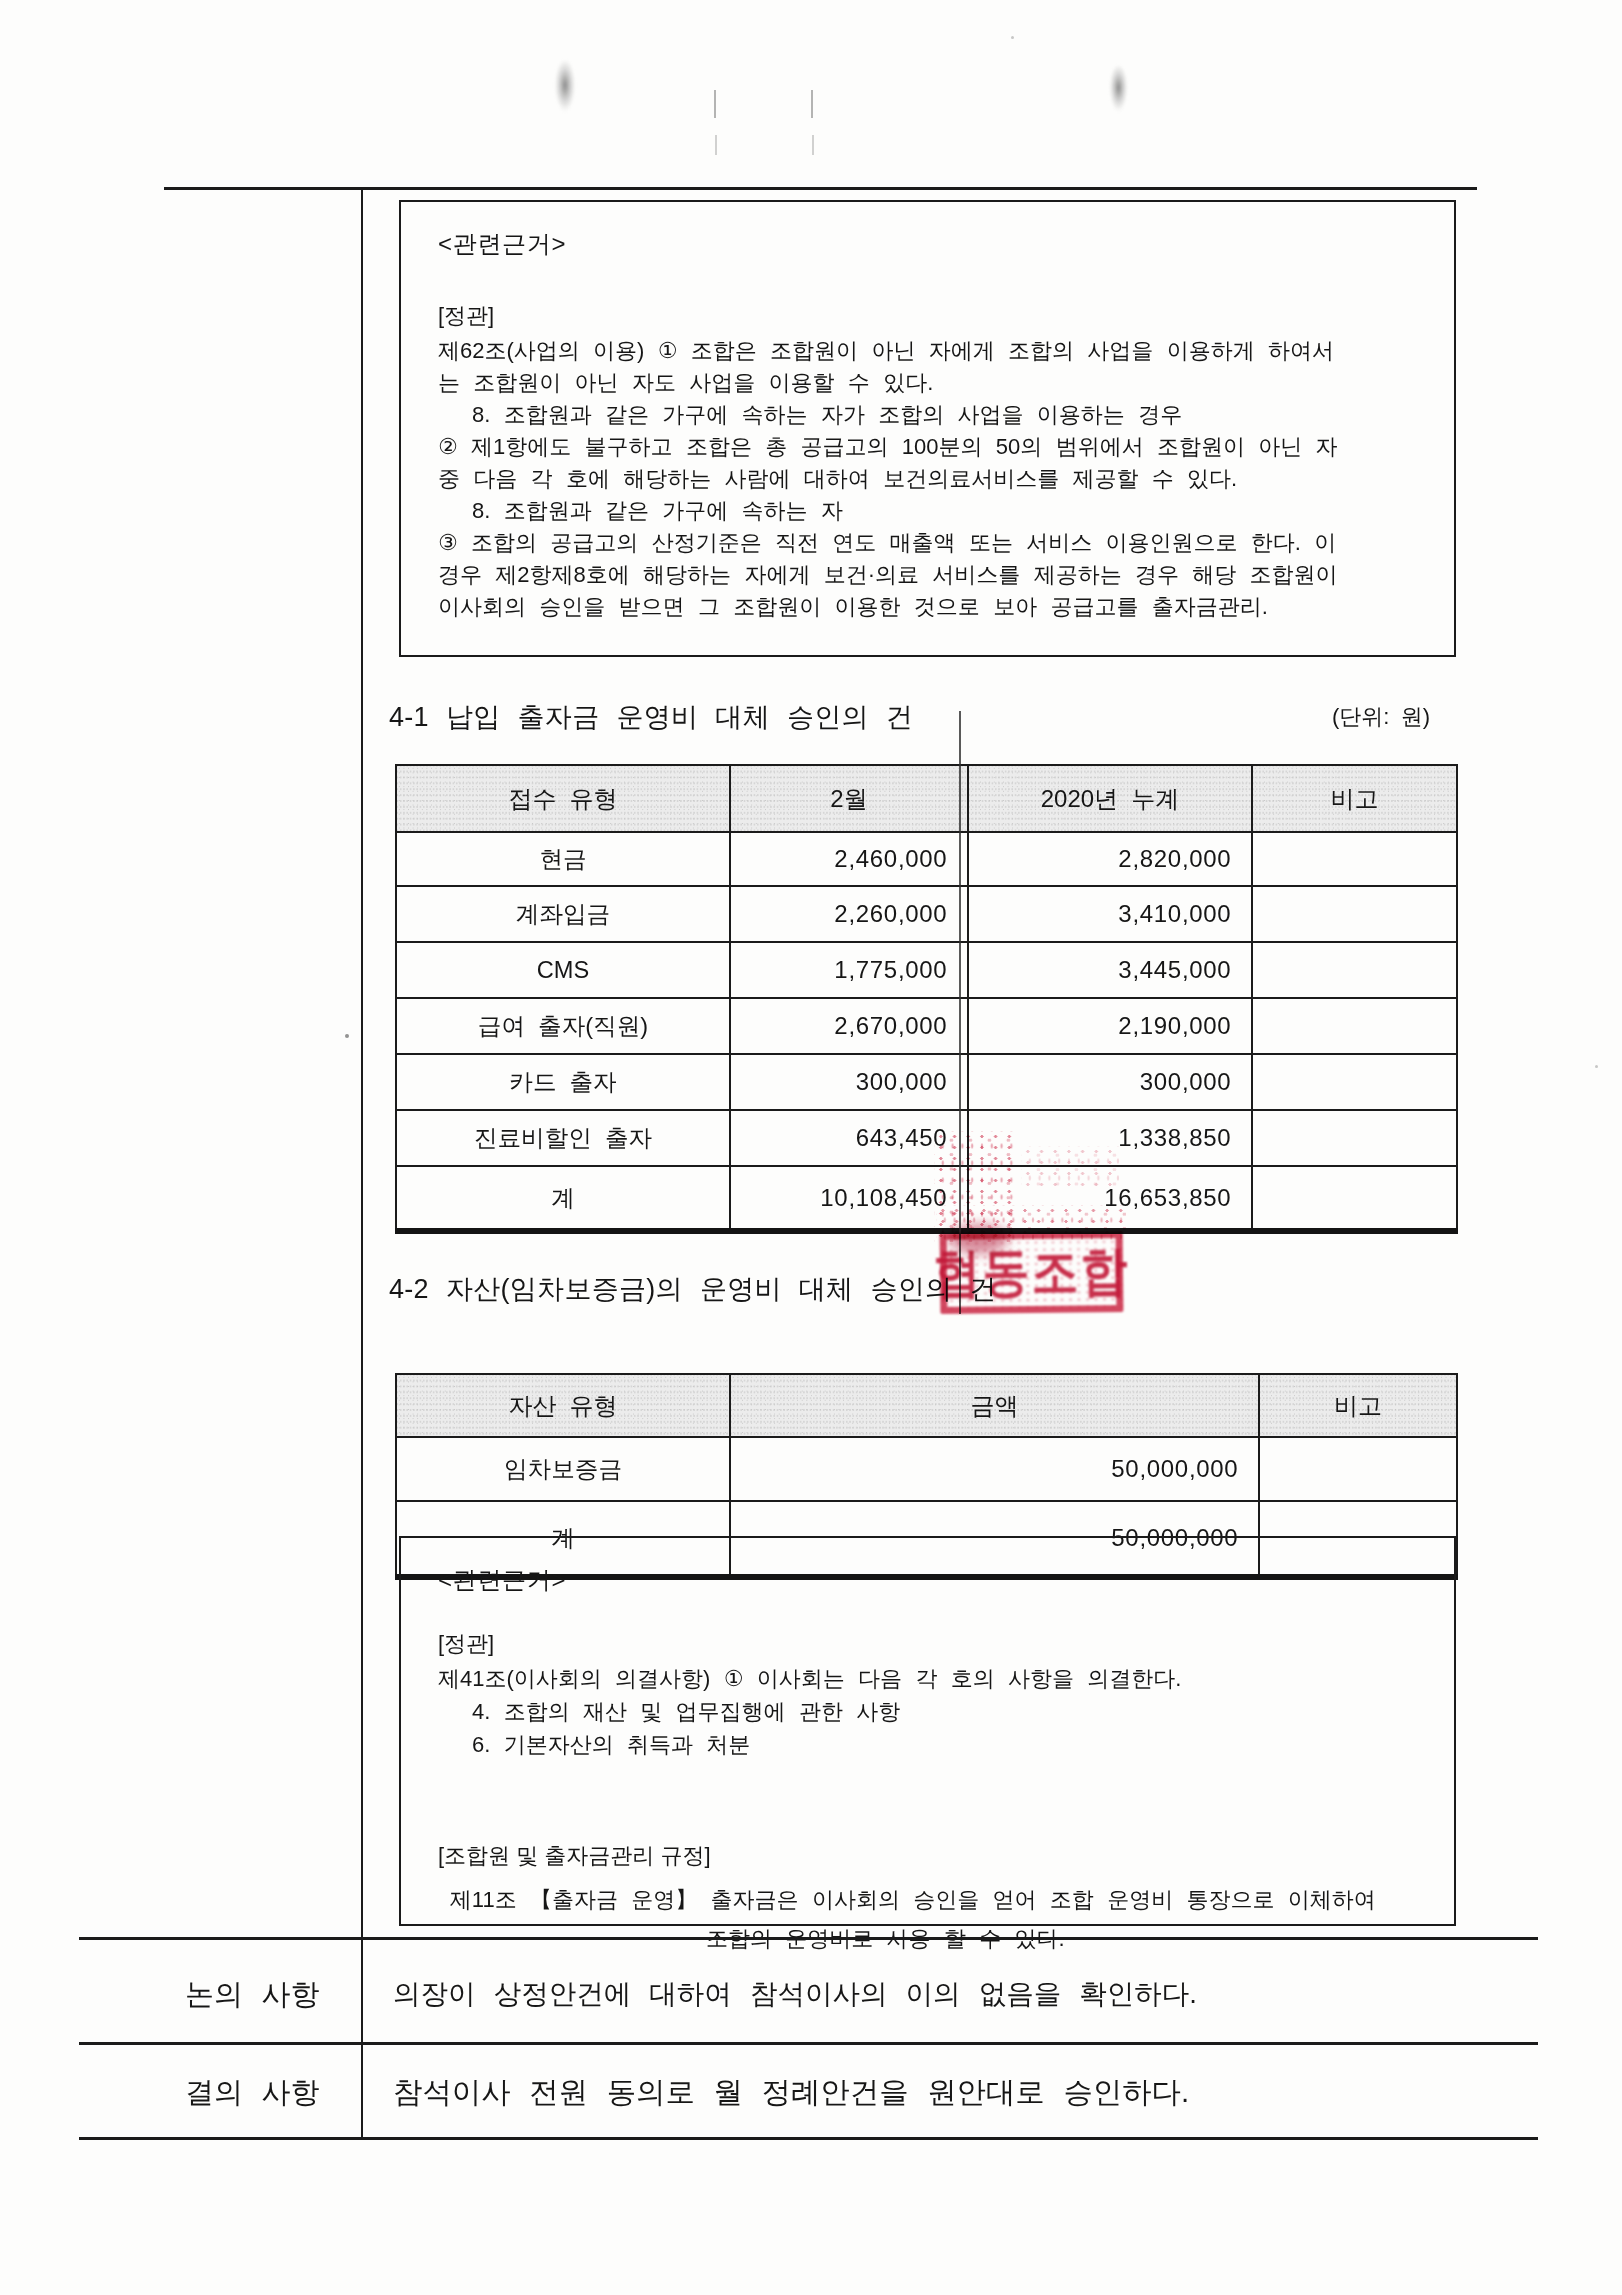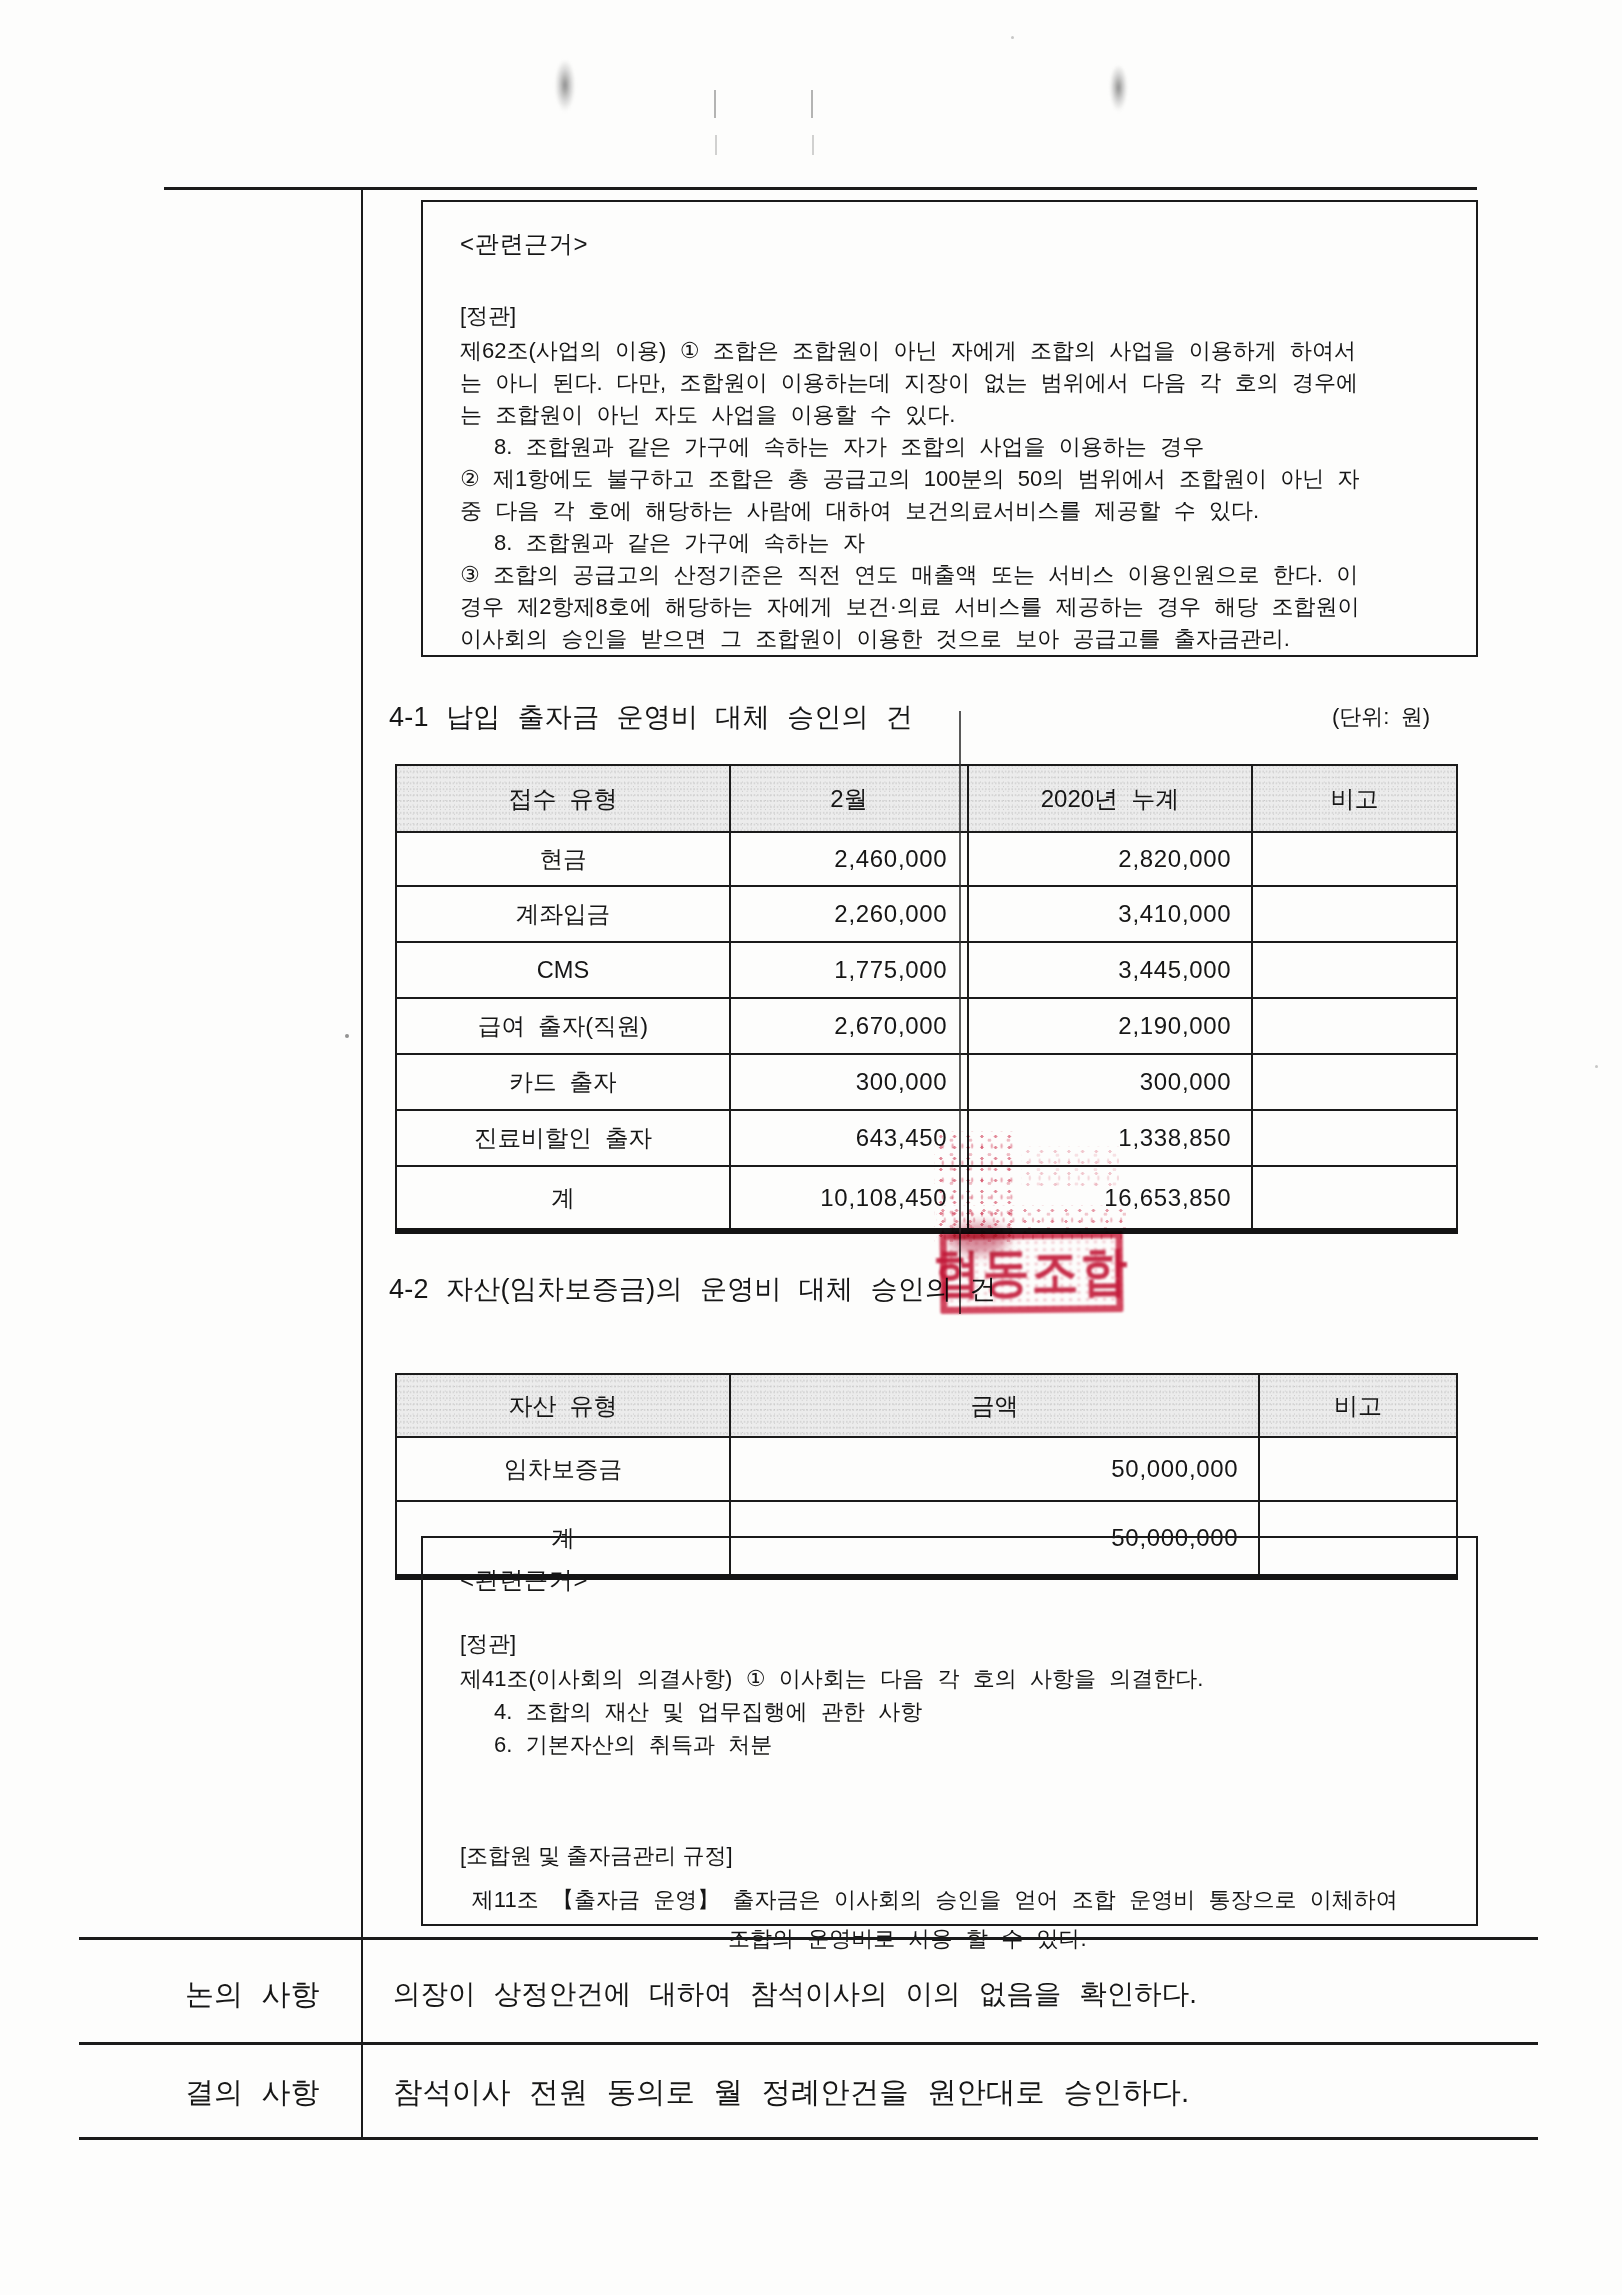--- a/index.html
+++ b/index.html
@@ -11,21 +11,21 @@
   .abs{position:absolute;}
   .rule{position:absolute;background:#1b1b1b;}
   
   .smudge{position:absolute;width:27.5px;height:79px;border-radius:50%;
     background:radial-gradient(ellipse 50% 45% at 50% 32%, rgba(70,70,70,.60), rgba(130,130,130,.28) 45%, rgba(200,200,200,.10) 68%, transparent 78%);
     filter:blur(1.3px);}
   .tick{position:absolute;width:2px;background:rgba(90,90,90,.45);filter:blur(0.7px);}
   .speck{position:absolute;border-radius:50%;background:rgba(60,60,60,.55);}
   .crease{position:absolute;left:959px;top:711px;width:2px;height:603px;background:#303030;opacity:.8;}
   
-  .refbox{position:absolute;left:421px;width:1057px;border:2.6px solid #1b1b1b;box-sizing:border-box;
+  .refbox{position:absolute;left:399px;width:1057px;border:2.6px solid #1b1b1b;box-sizing:border-box;
     padding:26px 35px 0 37px;}
   .refbox .title{font-size:24px;letter-spacing:0.7px;}
   .bracket-label{font-size:22px;}
   .bodyline{font-size:22px;line-height:32px;word-spacing:7.2px;white-space:nowrap;}
   .lh51{line-height:33px;}
   .ind1{padding-left:34px;}
   .ind2{padding-left:11.8px;}
   .ind3{padding-left:268px;}
   
   .heading-row{position:absolute;display:flex;justify-content:space-between;align-items:center;}
@@ -75,21 +75,20 @@
 <div class="speck" style="left:1011px;top:36px;width:3.3px;height:3.3px;opacity:.5;"></div>
 
 <div class="rule" style="left:164px;top:187px;width:1313px;height:3.3px;"></div>
 <div class="rule" style="left:361px;top:187px;width:2px;height:1953px;"></div>
 
 <div class="refbox" style="top:200px;height:457px;">
   <div class="title">&lt;관련근거&gt;</div>
   <div class="bracket-label" style="margin-top:41px;">[정관]</div>
   <div style="margin-top:3.9px;">
     <div class="bodyline">제62조(사업의 이용) ① 조합은 조합원이 아닌 자에게 조합의 사업을 이용하게 하여서</div>
-    <div class="bodyline">는 아니 된다. 다만, 조합원이 이용하는데 지장이 없는 범위에서 다음 각 호의 경우에</div>
     <div class="bodyline">는 조합원이 아닌 자도 사업을 이용할 수 있다.</div>
     <div class="bodyline ind1">8. 조합원과 같은 가구에 속하는 자가 조합의 사업을 이용하는 경우</div>
     <div class="bodyline">② 제1항에도 불구하고 조합은 총 공급고의 100분의 50의 범위에서 조합원이 아닌 자</div>
     <div class="bodyline">중 다음 각 호에 해당하는 사람에 대하여 보건의료서비스를 제공할 수 있다.</div>
     <div class="bodyline ind1">8. 조합원과 같은 가구에 속하는 자</div>
     <div class="bodyline">③ 조합의 공급고의 산정기준은 직전 연도 매출액 또는 서비스 이용인원으로 한다. 이</div>
     <div class="bodyline">경우 제2항제8호에 해당하는 자에게 보건·의료 서비스를 제공하는 경우 해당 조합원이</div>
     <div class="bodyline">이사회의 승인을 받으면 그 조합원이 이용한 것으로 보아 공급고를 출자금관리.</div>
   </div>
 </div>

